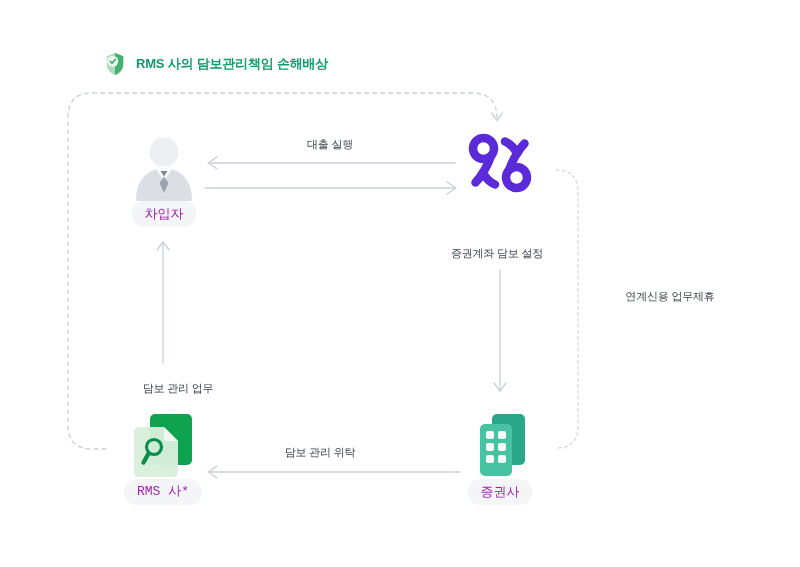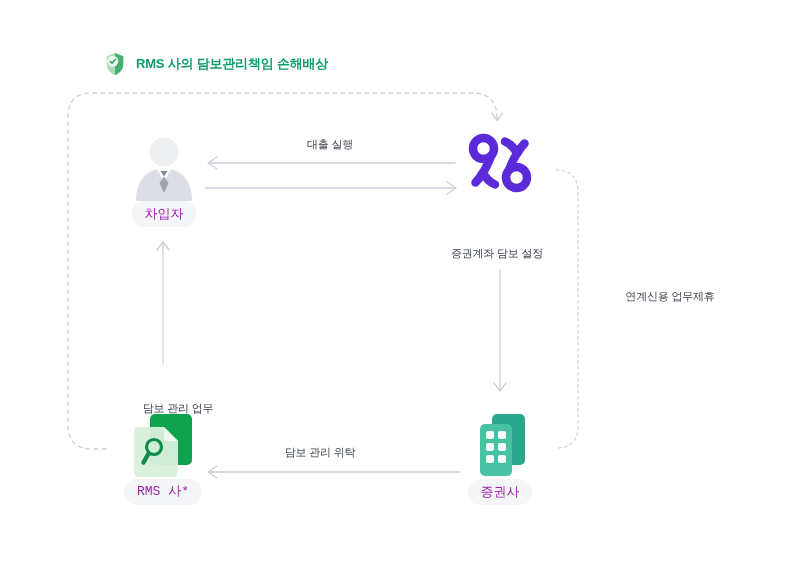--- a/index.html
+++ b/index.html
@@ -149,16 +149,16 @@
       <rect x="18" y="29" width="8" height="8" rx="2"></rect>
       <rect x="6" y="41" width="8" height="8" rx="2"></rect>
       <rect x="18" y="41" width="8" height="8" rx="2"></rect>
     </g>
   </svg>
   <div class="pill" style="left:500px; top:479px;">증권사</div>
 
   <div class="flow-label" style="left:330px; top:144px;">대출 실행</div>
   <div class="flow-label" style="left:497px; top:253px;">증권계좌 담보 설정</div>
   <div class="flow-label" style="left:650px; top:296px;margin-left:20px;">연계신용 업무제휴</div>
-  <div class="flow-label" style="left:178px; top:408px;">담보 관리 업무</div>
+  <div class="flow-label" style="left:178px; top:388px;">담보 관리 업무</div>
   <div class="flow-label" style="left:320px; top:452px;">담보 관리 위탁</div>
 
 </div>
 
 </body></html>

